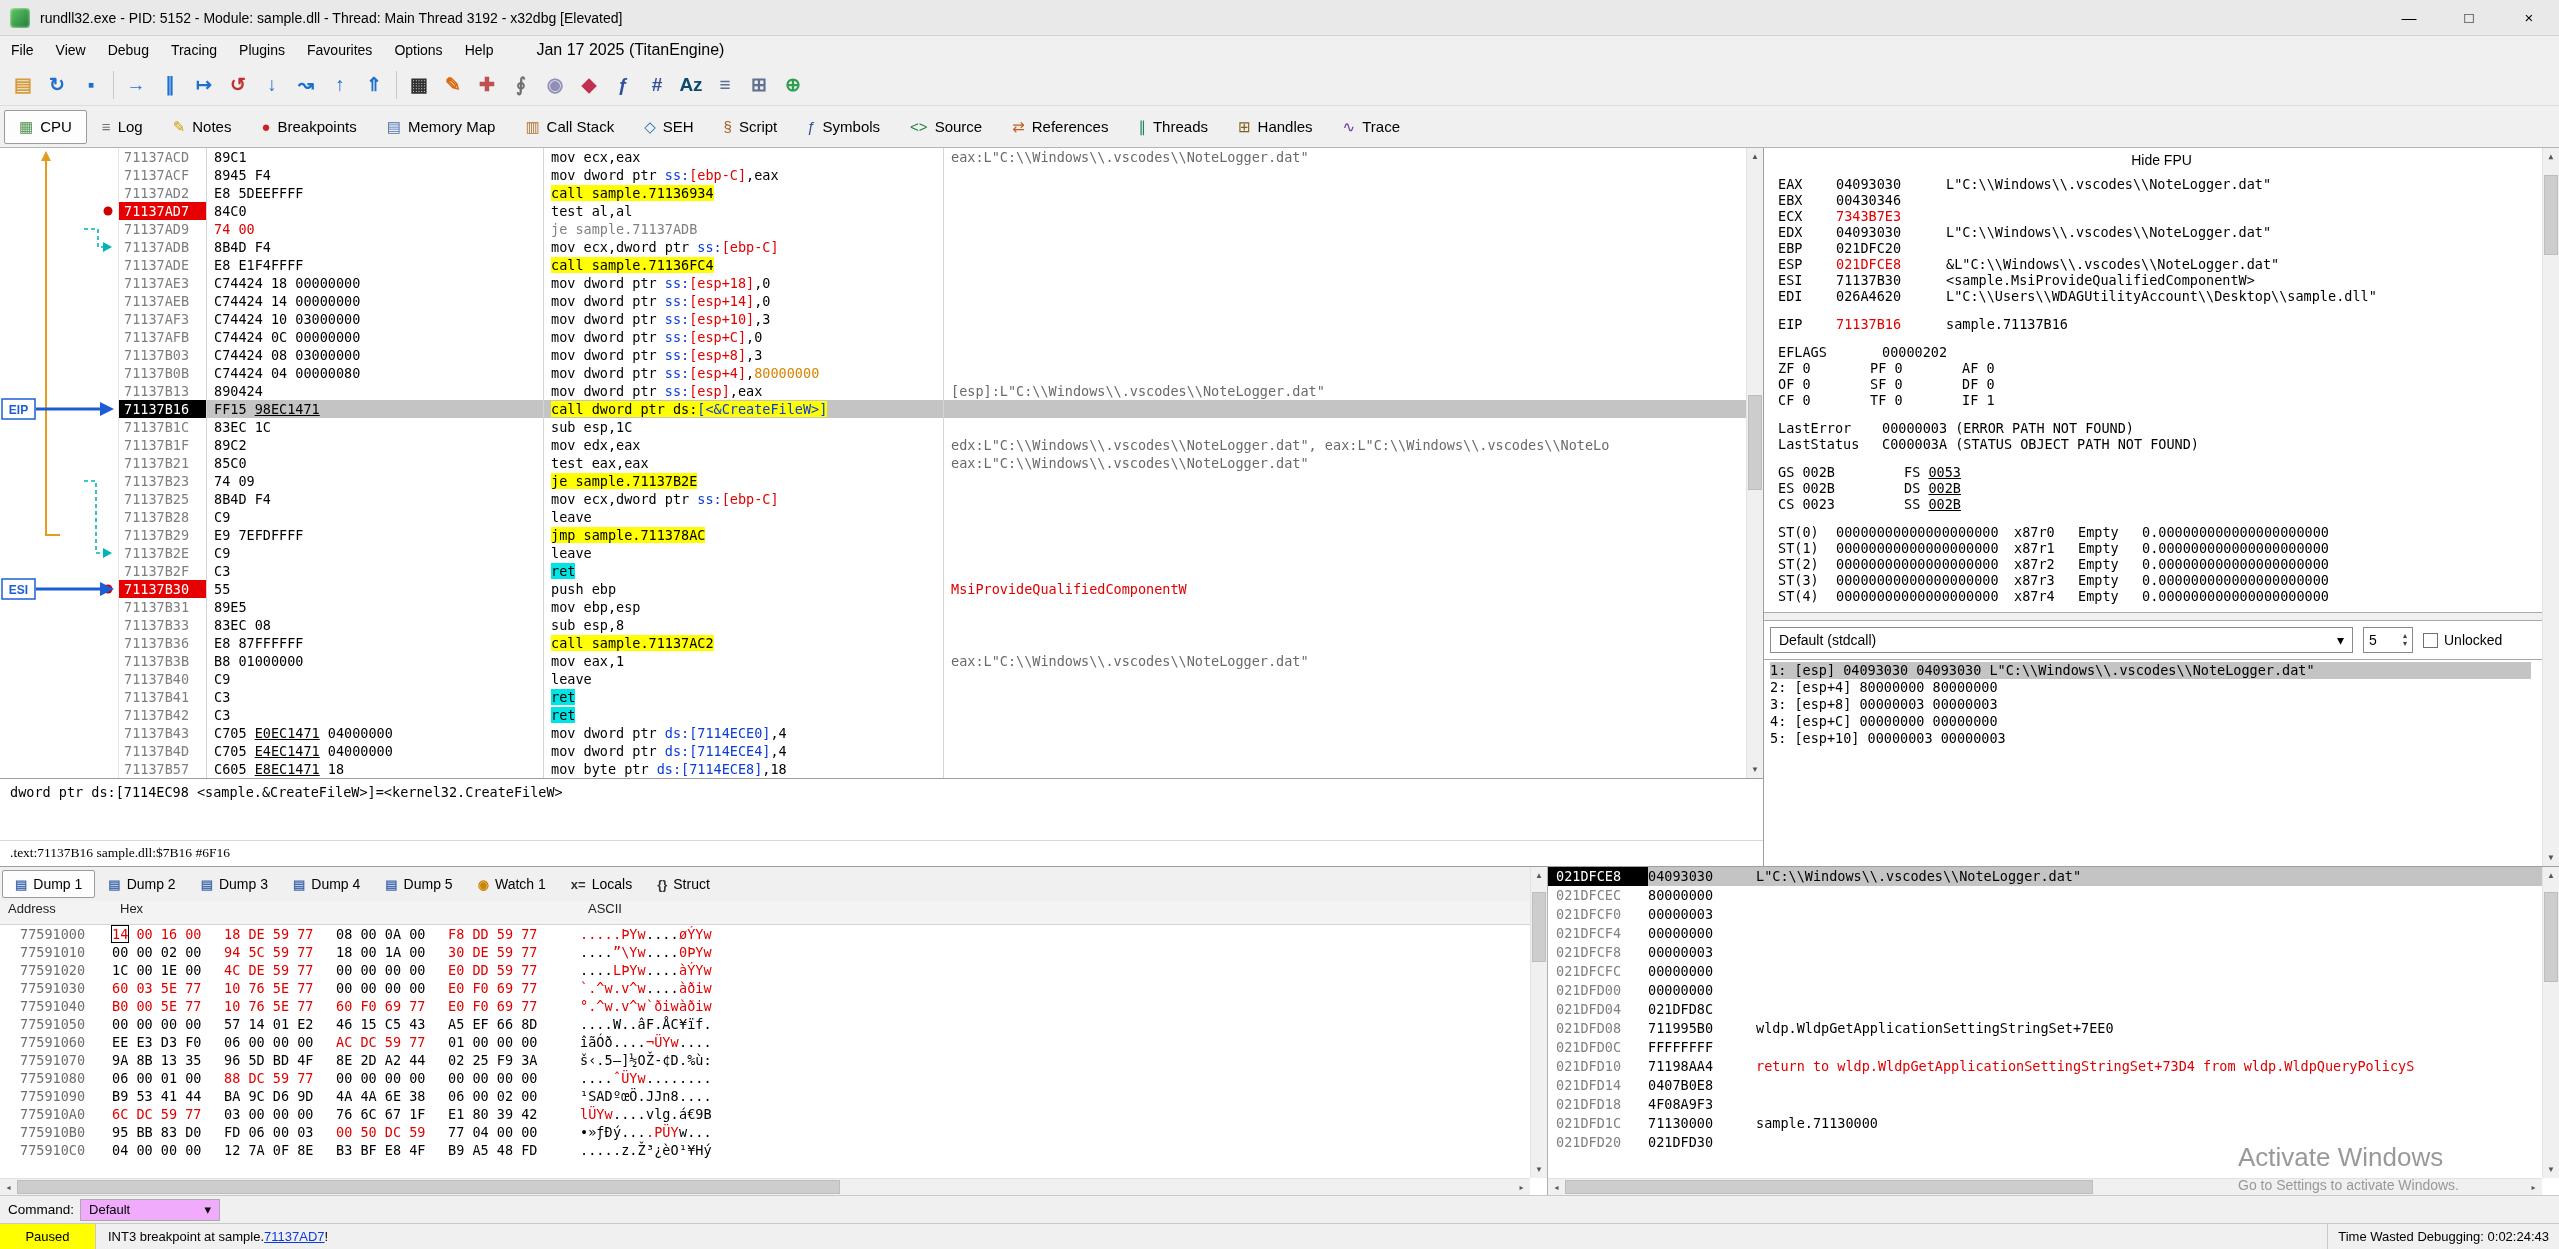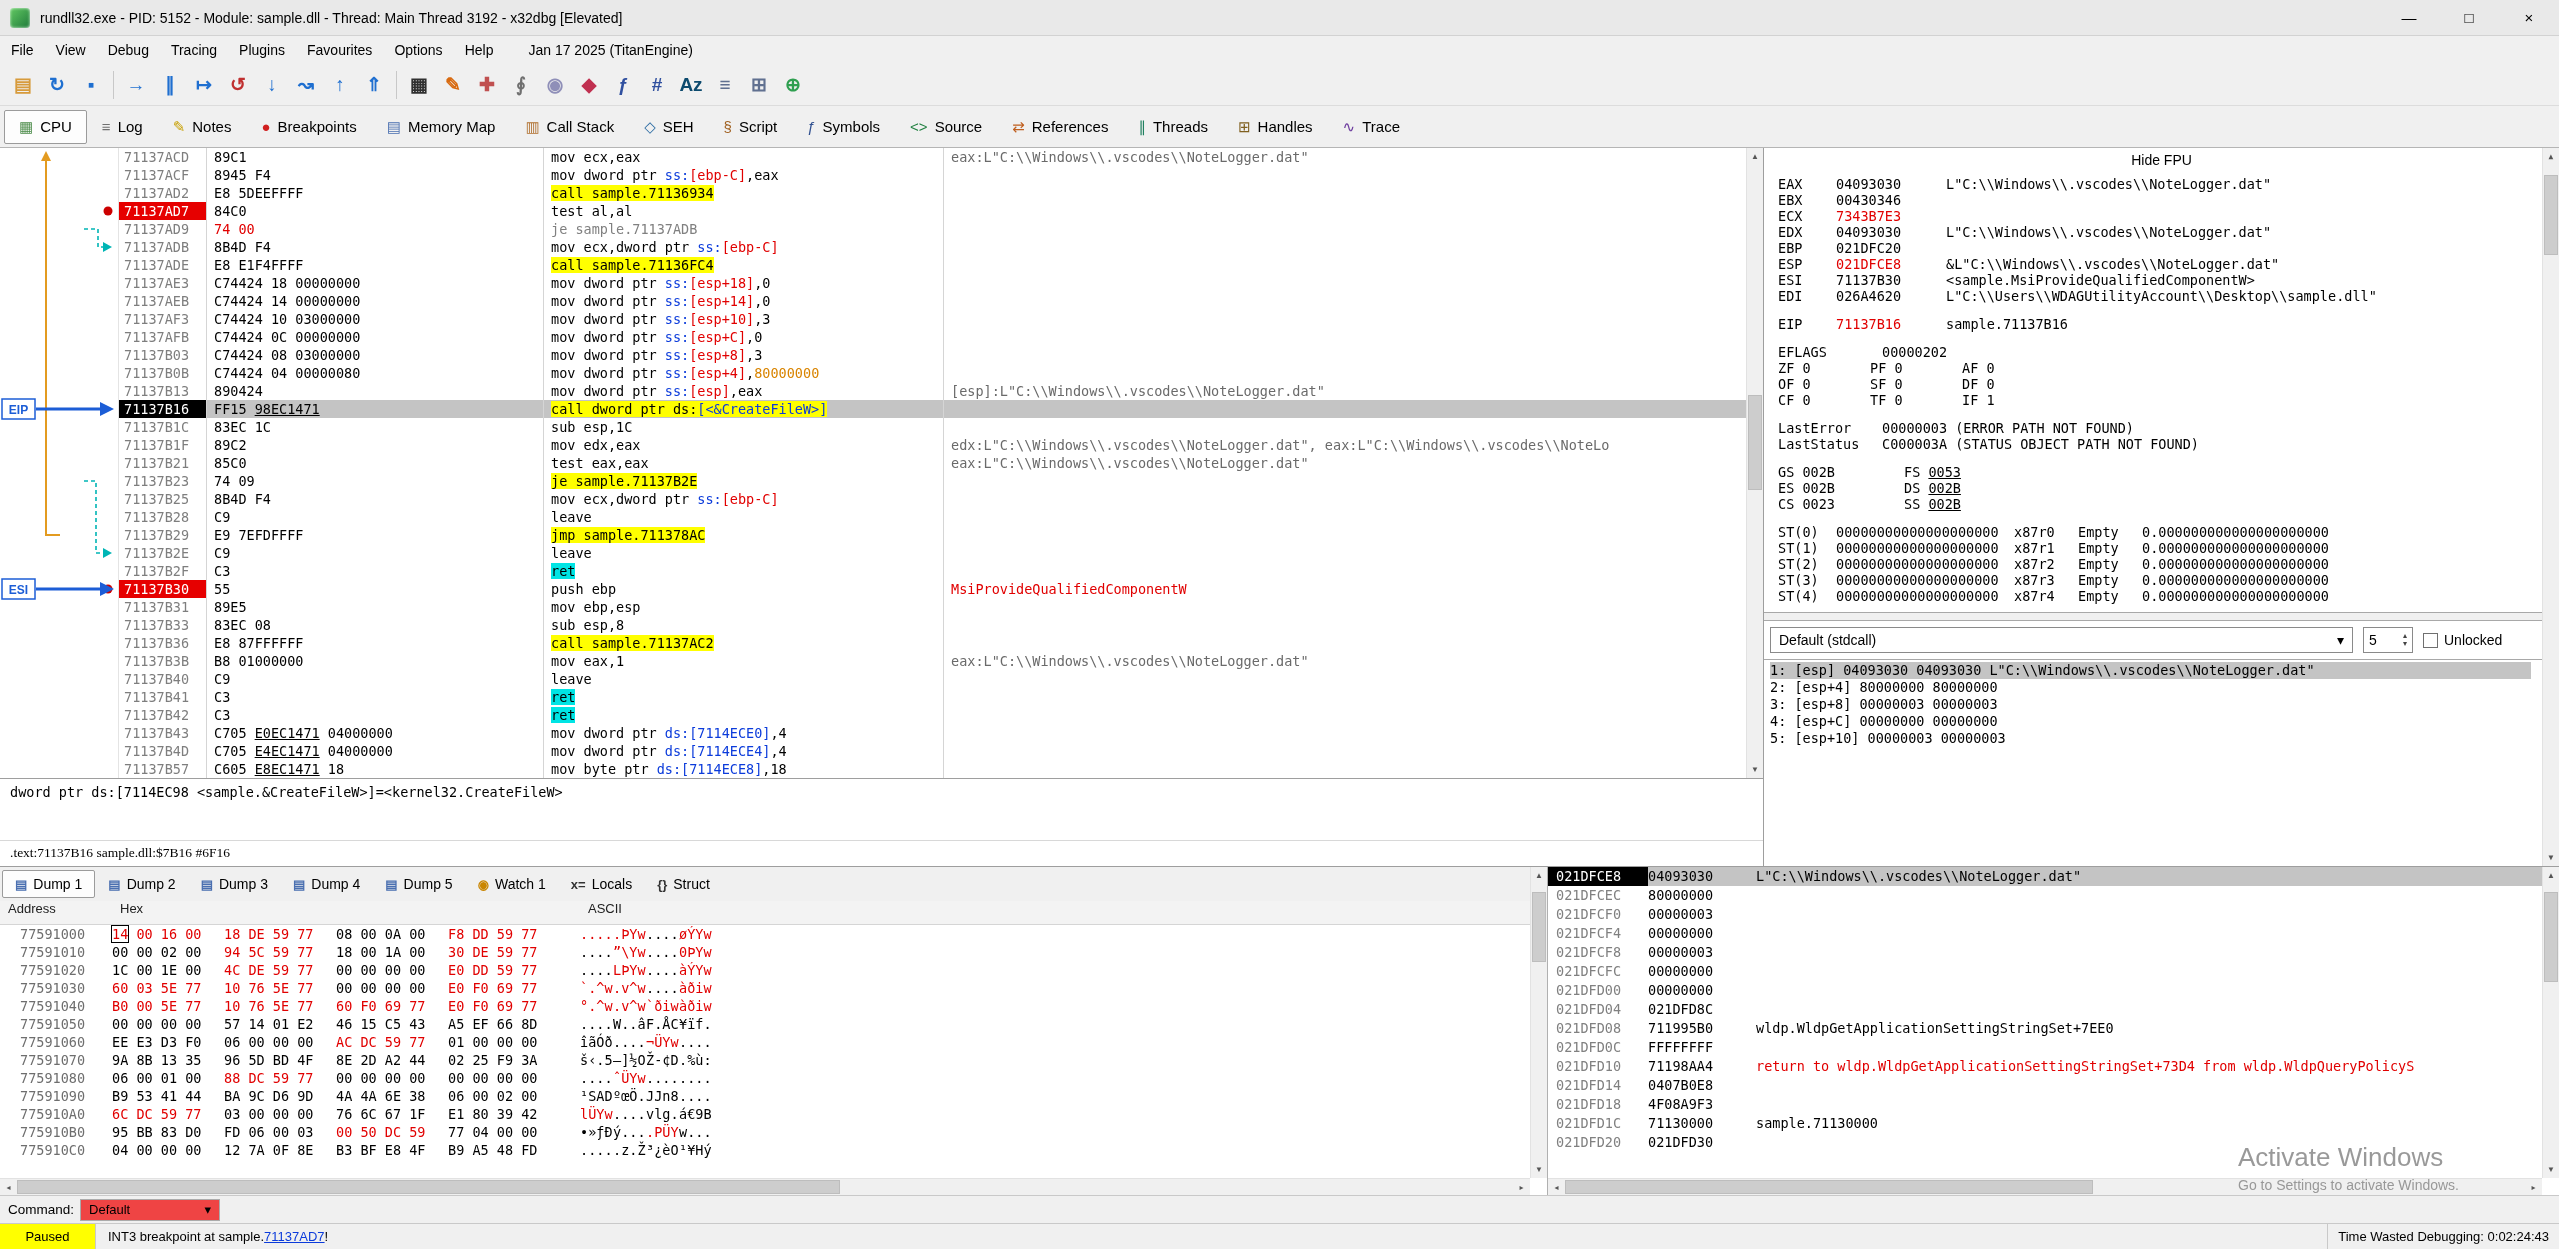--- a/index.html
+++ b/index.html
@@ -6,21 +6,21 @@
 html,body{width:2559px;height:1249px}
 body{font-family:"Liberation Sans",sans-serif;background:#F0F0F0;overflow:hidden;position:relative;color:#000}
 
 .titlebar{height:36px;background:#E9E9E9;display:flex;align-items:center;border-bottom:1px solid #D2D2D2}
 .appicon{width:20px;height:20px;margin:0 10px;border-radius:4px;background:linear-gradient(135deg,#63c963,#1e7a3a);box-shadow:inset 0 0 3px #eaffea}
 .titletext{font-size:14px;flex:1;white-space:nowrap;overflow:hidden}
 .winbtns{display:flex;height:100%}
 .winbtn{width:60px;display:flex;align-items:center;justify-content:center;font-size:15px}
 .menubar{height:28px;background:#F0F0F0;display:flex;align-items:center;font-size:14px}
 .menuitem{padding:0 11px;height:100%;display:flex;align-items:center}
-.builddate{margin-left:24px;font-size:14px}
+.builddate{margin-left:32px;font-size:16px}
 .toolbar{height:42px;background:#F0F0F0;display:flex;align-items:center;padding-left:6px;border-bottom:1px solid #DCDCDC}
 .ticon{width:32px;height:32px;margin:0 1px;display:flex;align-items:center;justify-content:center;font-size:19px;font-weight:bold}
 .tsep{width:1px;height:28px;background:#C8C8C8;margin:0 5px}
 .tabbar{height:42px;background:#F0F0F0;display:flex;align-items:center;padding-left:4px;border-bottom:1px solid #B5B5B5}
 .tab{height:34px;display:flex;align-items:center;gap:7px;padding:0 14px;font-size:15px;border:1px solid transparent;white-space:nowrap}
 .tab.active{background:#FDFDFD;border:1px solid #9B9B9B;border-radius:2px}
 .tabicon{font-size:15px}
 
 .main{height:718px;display:flex;background:#fff}
 .leftcol{width:1763px;display:flex;flex-direction:column;position:relative}
@@ -89,21 +89,21 @@
 .sval{width:108px}
 .scom{flex:1;overflow:hidden}
 .scom.red{color:#E10000}
 .srow.sel{background:#C4C4C4}
 .srow.sel .saddr{background:#000;color:#fff}
 
 .commandbar{height:28px;background:#F0F0F0;border-top:1px solid #C9C9C9;display:flex;align-items:center;padding:0 4px;gap:6px}
 .cmdlabel{font-size:13.5px;padding-left:4px}
 .cmdinput{flex:1;height:22px;border:1px solid #ABABAB;font-family:"DejaVu Sans Mono",monospace;font-size:13px;padding:0 6px;background:#fff;color:#000}
 .cmdinput::placeholder{color:#9A9A9A}
-.cmdprofile{width:140px;height:22px;background:#ef4444;border:1px solid #ABABAB;display:flex;align-items:center;justify-content:space-between;padding:0 8px;font-size:13px;margin-right:4px}
+.cmdprofile{width:140px;height:22px;background:#f0abfc;border:1px solid #ABABAB;display:flex;align-items:center;justify-content:space-between;padding:0 8px;font-size:13px;margin-right:4px}
 .statusbar{height:26px;background:#F0F0F0;border-top:1px solid #C9C9C9;display:flex;align-items:center;font-size:13px}
 .paused-badge{width:96px;height:100%;background:#FFFF00;display:flex;align-items:center;justify-content:center;border-right:1px solid #C9C9C9}
 .statusmsg{flex:1;padding-left:12px}
 .bplink{color:#0B3BDB;text-decoration:underline}
 .statustime{padding:0 10px;border-left:1px solid #C9C9C9;height:100%;display:flex;align-items:center}
 
 .vscroll{position:absolute;width:17px;background:#F0F0F0;border-left:1px solid #E2E2E2;display:flex;flex-direction:column}
 .sbbtn{height:17px;font-size:8px;color:#555;display:flex;align-items:center;justify-content:center}
 .sbtrack{flex:1;position:relative}
 .sbthumb{position:absolute;left:1px;right:1px;background:#CDCDCD;border:1px solid #BDBDBD}

